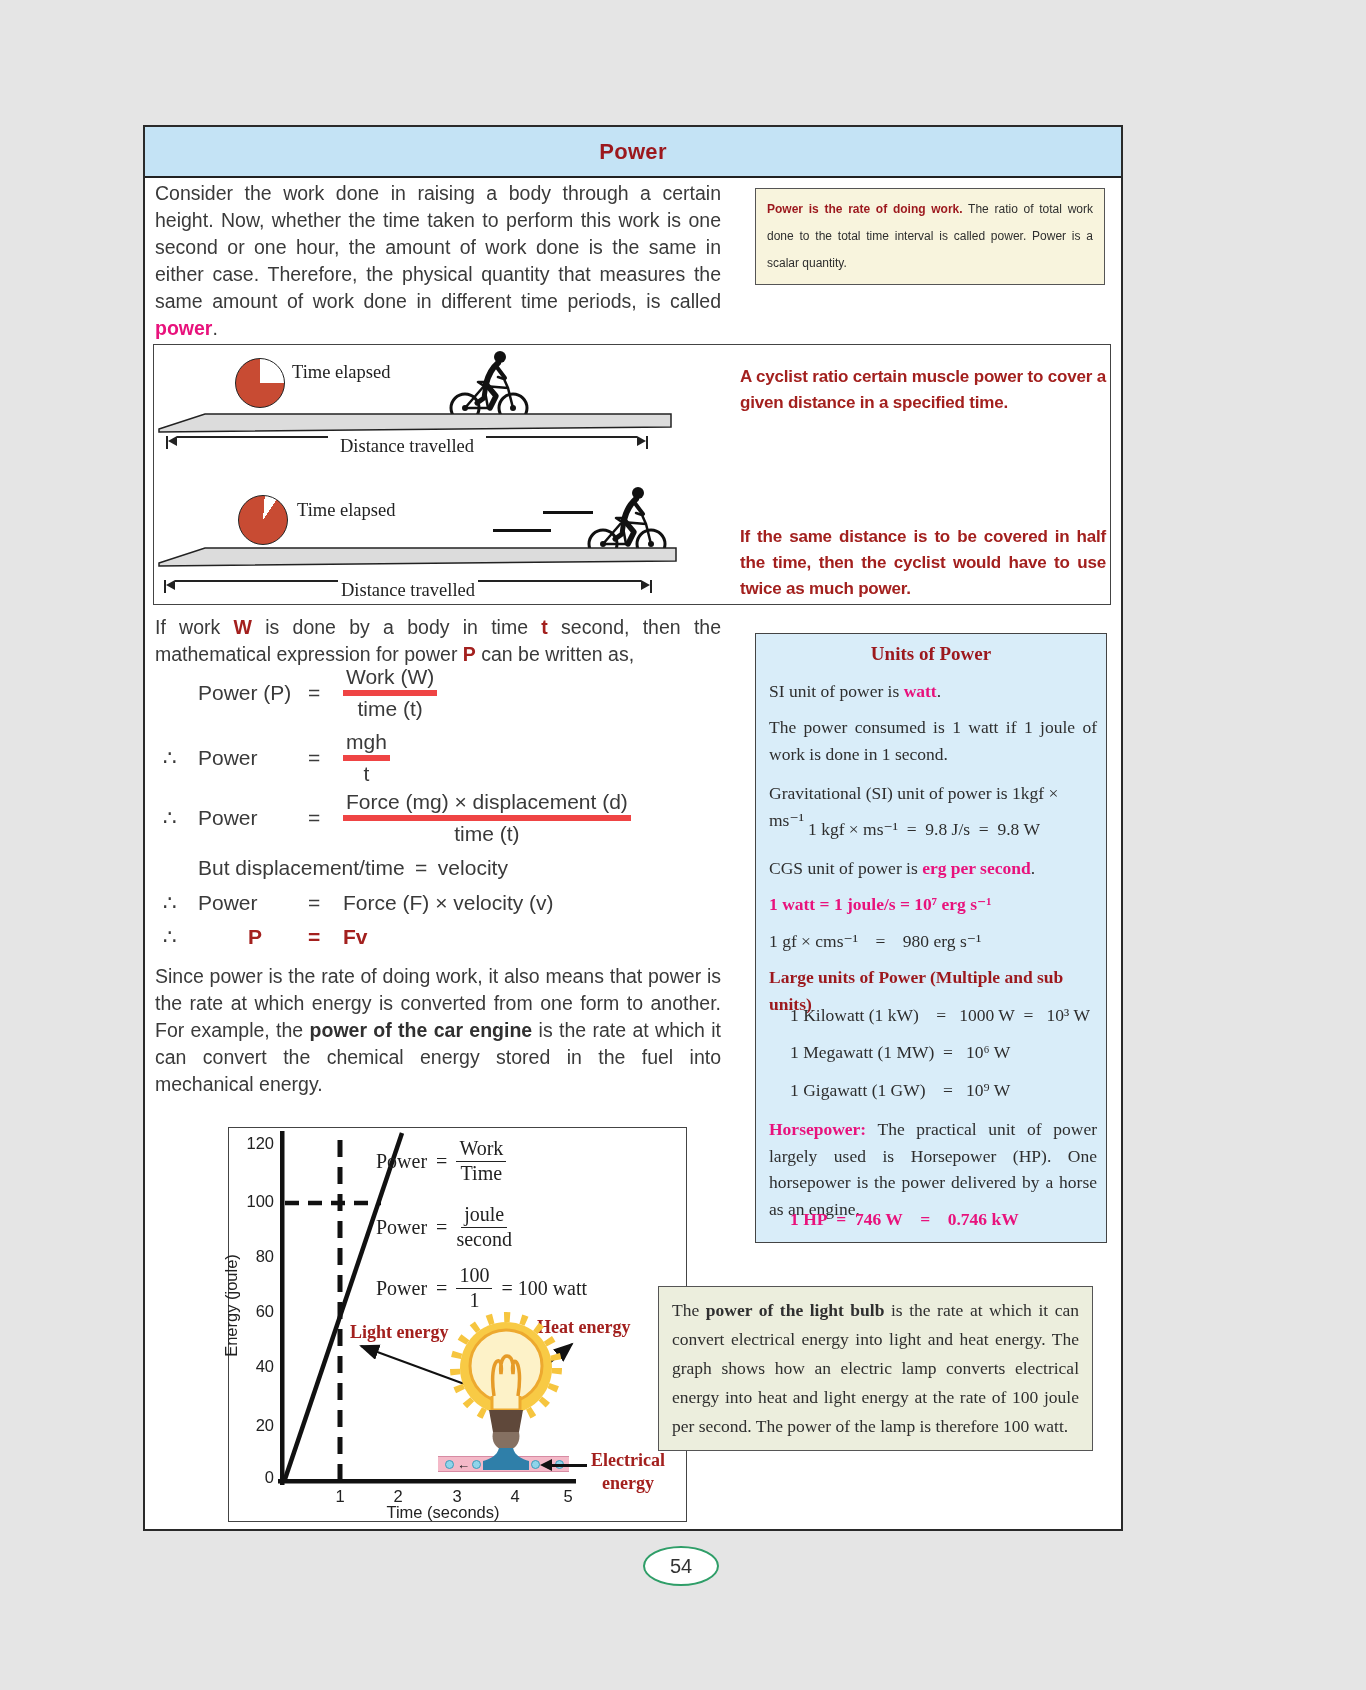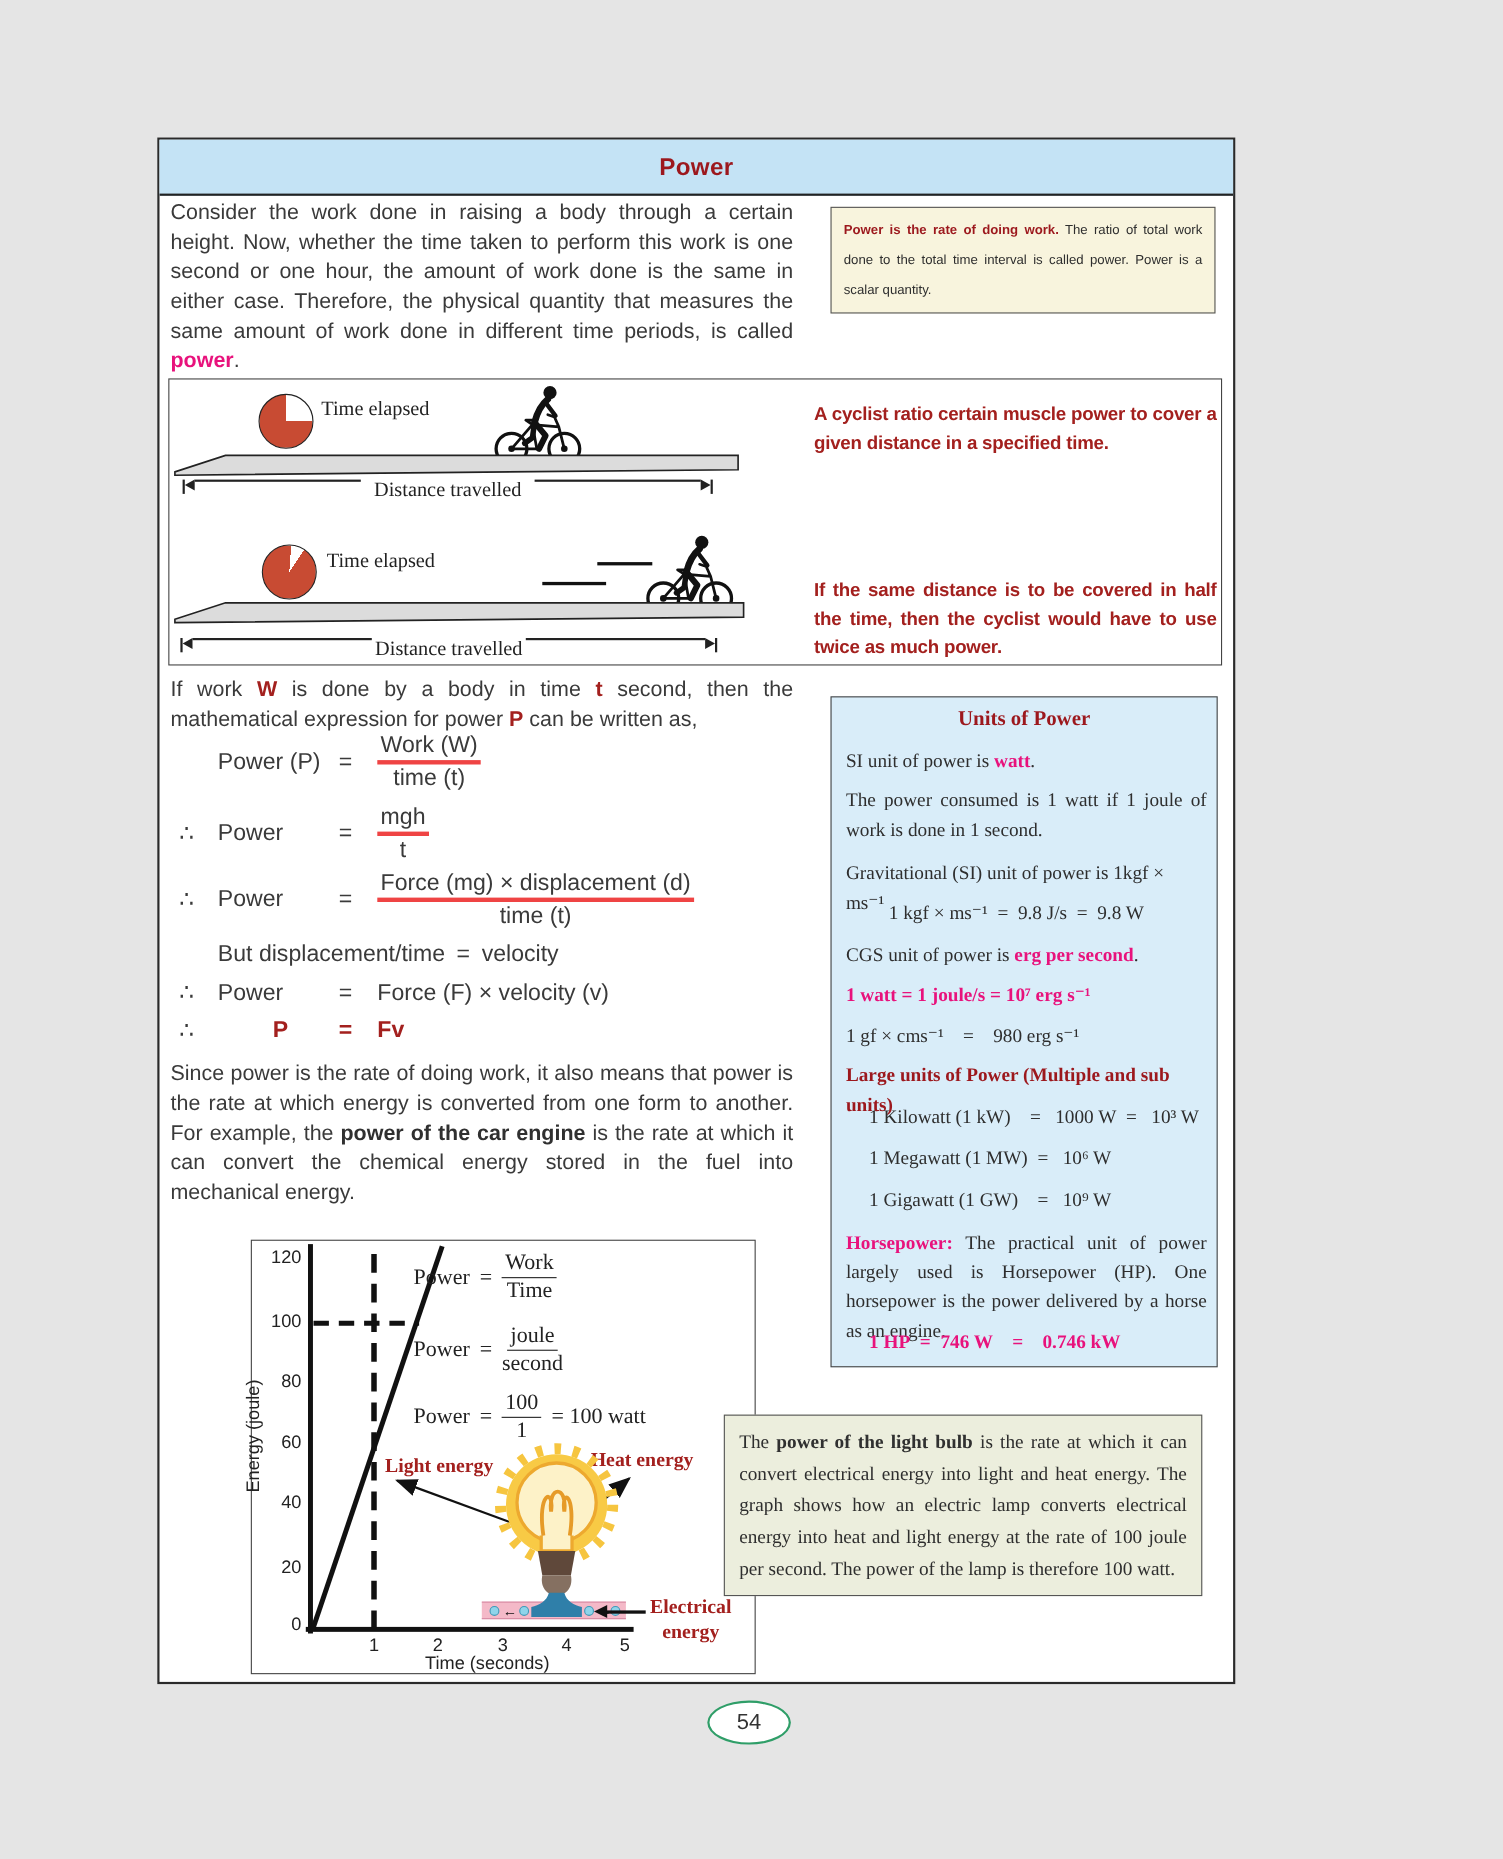--- a/index.html
+++ b/index.html
@@ -35,21 +35,21 @@
   .dist .ah.r{border-left:9px solid #222;border-right:none}
   .dist .ln{flex:1 1 auto;height:2px;background:#222}
   .dist .txt{padding:0 12px;white-space:nowrap;flex:0 0 auto}
   .dist.tight .txt{padding:0 3px}
 
   .cap{position:absolute;left:740px;width:366px;font-weight:700;font-size:17px;line-height:26px;color:#a3201e;text-align:justify;letter-spacing:-.2px}
 
   .frow{position:absolute;left:0;width:740px;font-size:21px;color:#3a3a3a}
   .frow>span{position:absolute;top:50%;transform:translateY(-50%);white-space:pre-wrap}
   .f-frac{display:inline-flex;flex-direction:column;align-items:center;text-align:center}
-  .f-frac .num{border-bottom:4px solid #ef4444;padding:0 3px 1px}
+  .f-frac .num{border-bottom:6px solid #ef4444;padding:0 3px 1px}
   .f-frac .den{padding-top:1px}
   .f-red{color:#a3201e;font-weight:700}
 
   .units-box{position:absolute;left:755px;top:633px;width:352px;height:610px;background:#d9edf9;border:1.6px solid #444}
   .ub{position:absolute;left:13px;right:9px;font-family:"Liberation Serif","DejaVu Serif",serif;font-size:17.5px;line-height:26.5px;color:#2e2e2e;white-space:pre-wrap}
   .ub.just{white-space:normal;text-align:justify}
   .ub.ind{left:52px}
   .ub.ind2{left:34px}
   .ub-title{position:absolute;left:0;right:0;text-align:center;font-family:"Liberation Serif","DejaVu Serif",serif;font-size:19px;font-weight:700;color:#9c181d}
   .ub.mag{color:#e8127c;font-weight:700}

